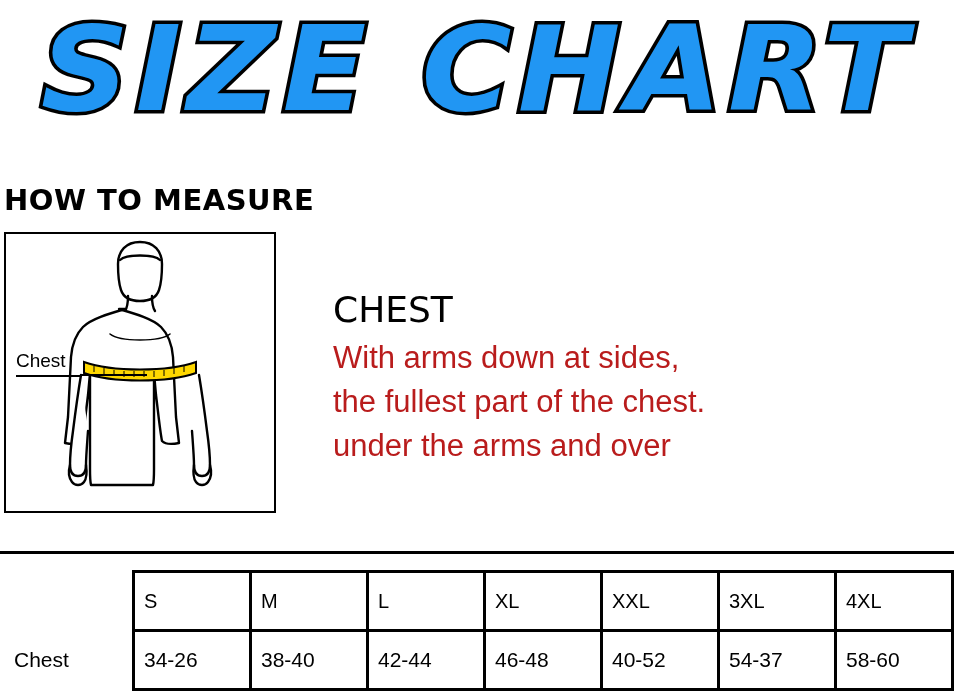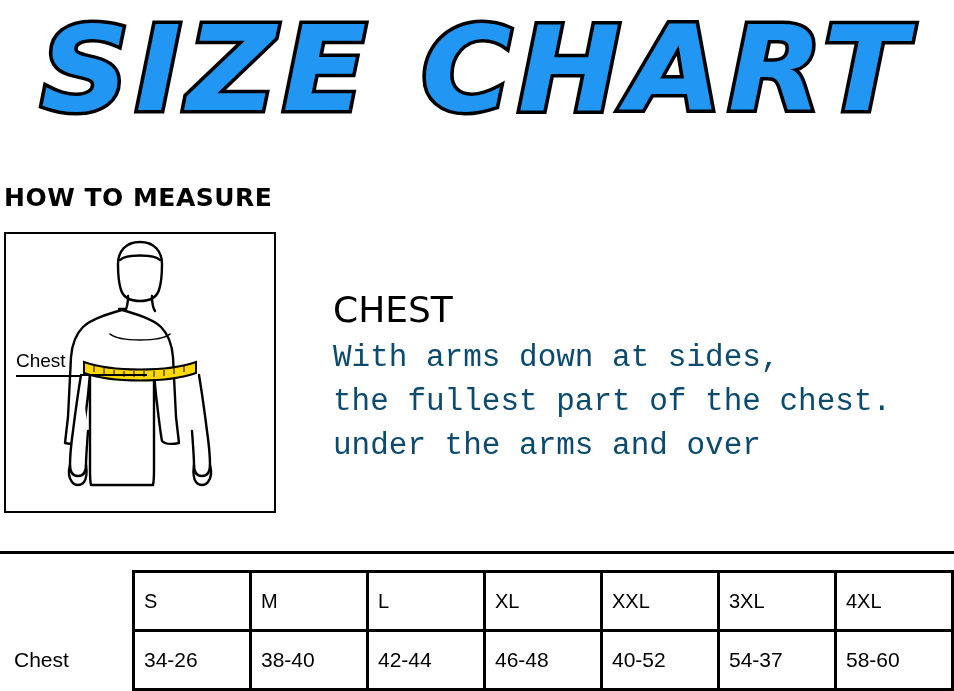--- a/index.html
+++ b/index.html
@@ -39,21 +39,21 @@
     text-transform: uppercase;
     transform: scaleX(1.04);
   }
 
   
   .how-to {
     position: absolute;
     left: 4px;
     top: 183px;
     font-family: "DejaVu Sans", sans-serif;
-    font-size: 25px;
+    font-size: 29px;
     font-weight: bold;
     letter-spacing: 0.5px;
     color: #000;
   }
 
   
   .figure-box {
     position: absolute;
     left: 4px;
     top: 232px;
@@ -99,24 +99,24 @@
     width: 610px;
   }
   .desc-title {
     font-family: "DejaVu Sans", sans-serif;
     font-size: 36px;
     line-height: 44px;
     color: #000;
     margin-bottom: 4px;
   }
   .desc-body {
-    font-family: Liberation Mono, monospace;
+    font-family: Liberation Sans, sans-serif;
     font-size: 31px;
     line-height: 44px;
-    color: #0c4a6e;
+    color: #b91c1c;
   }
   .desc-body div { white-space: nowrap; }
 
   
   .rule {
     position: absolute;
     left: 0;
     top: 551px;
     width: 954px;
     height: 3px;

